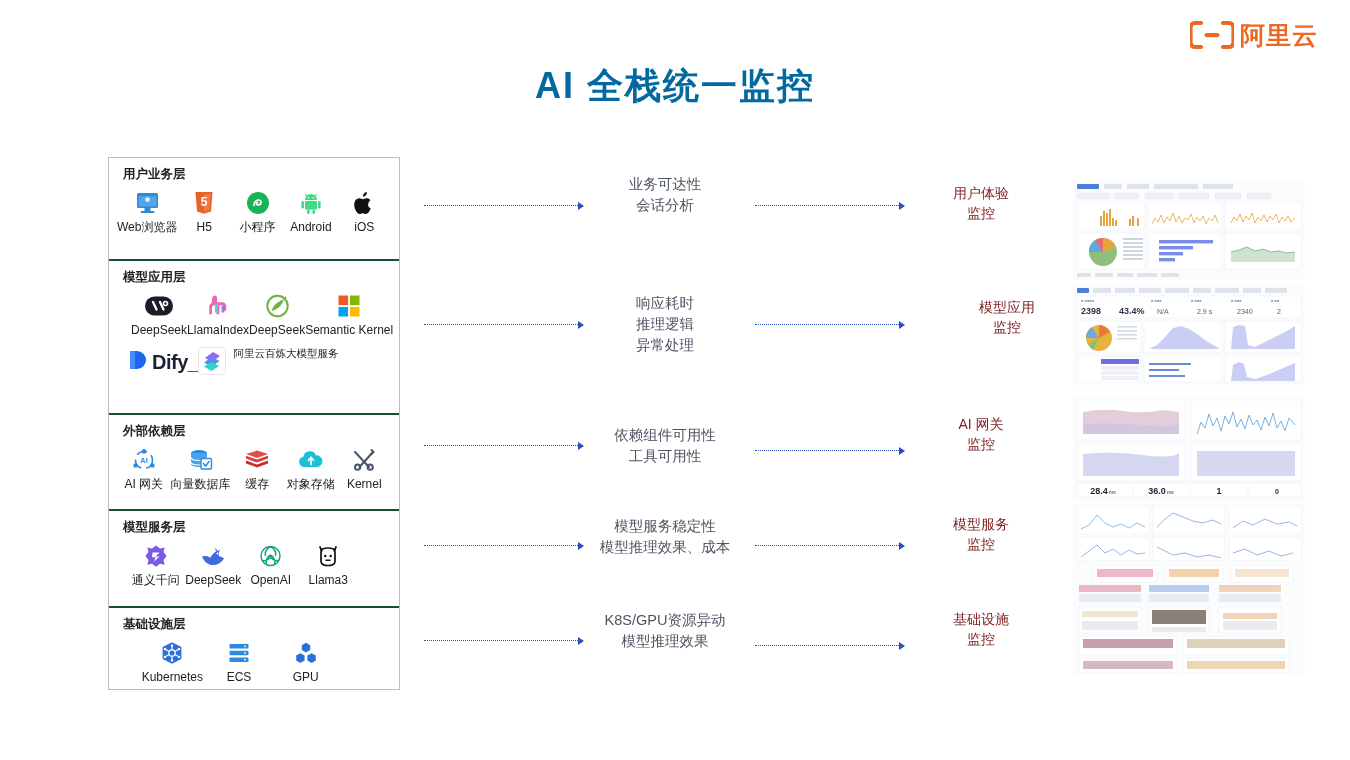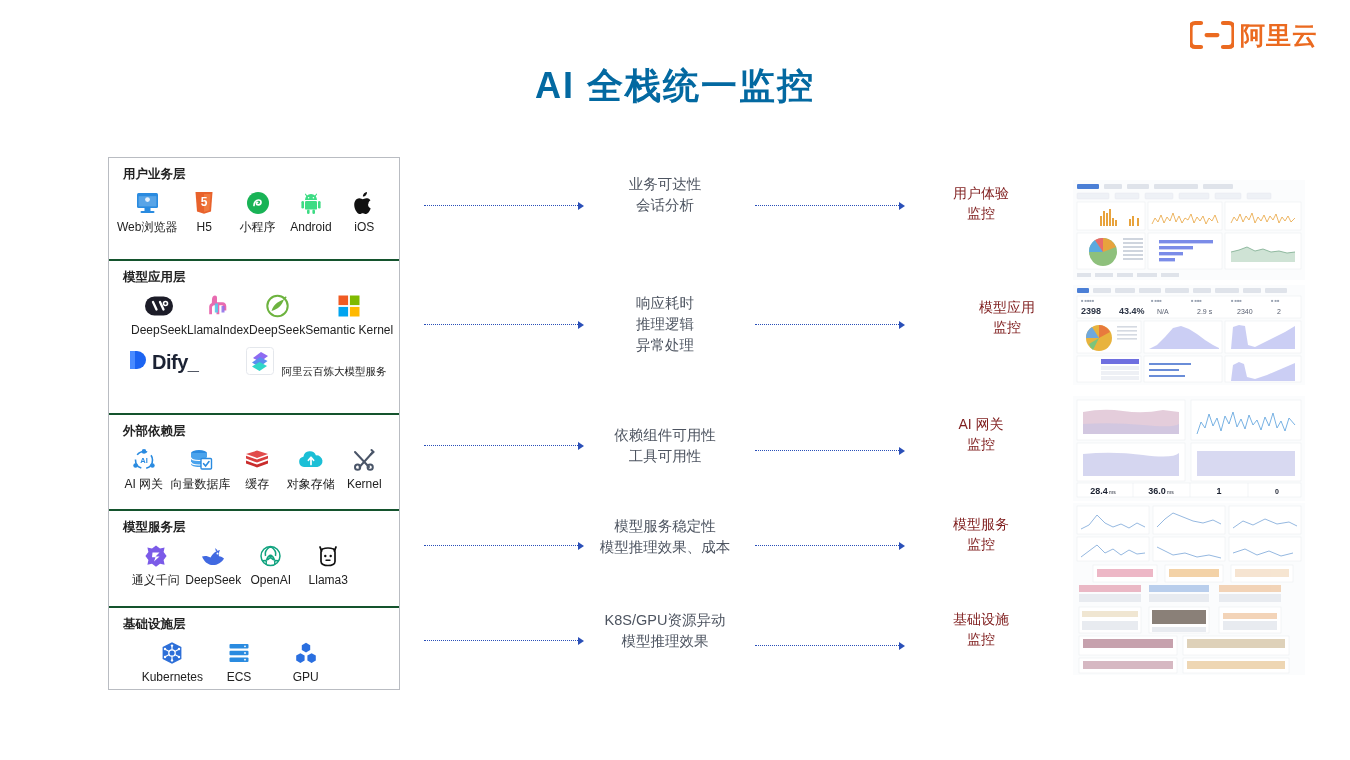--- a/index.html
+++ b/index.html
@@ -41,24 +41,24 @@
   .icon-box { height: 28px; display:flex; align-items:center; justify-content:center; }
   .icon-label { font-size: 12px; color: #222; text-align: center; line-height: 1.1; white-space: nowrap; }
 
   
   .layer-user { height: 103px; }
   .layer-app  { height: 155px; }
   .layer-dep  { height: 97px; }
   .layer-svc  { height: 97px; }
   .layer-infra{ height: 81px; }
 
-  .row2 { display:flex; align-items:center; padding: 10px 14px 0 18px; gap: 48px; }
+  .row2 { display:flex; align-items:center; padding: 10px 14px 0 18px; }
   .dify-wrap { display:flex; align-items:center; gap: 3px; }
   .dify-text { font-size: 20px; font-weight: bold; color: #1b2233; letter-spacing: -0.5px; }
-  .bailian-wrap { display:flex; align-items:flex-end; gap: 7px; }
+  .bailian-wrap { display:flex; align-items:flex-start; gap: 7px; }
   .bailian-text { font-size: 10.5px; color: #222; white-space: nowrap; }
 
   
   .desc {
     position: absolute; width: 240px; text-align: center;
     font-size: 14.5px; color: #4d5460; line-height: 1.45;
   }
   
   .mon {
     position: absolute; width: 150px; text-align: center;

